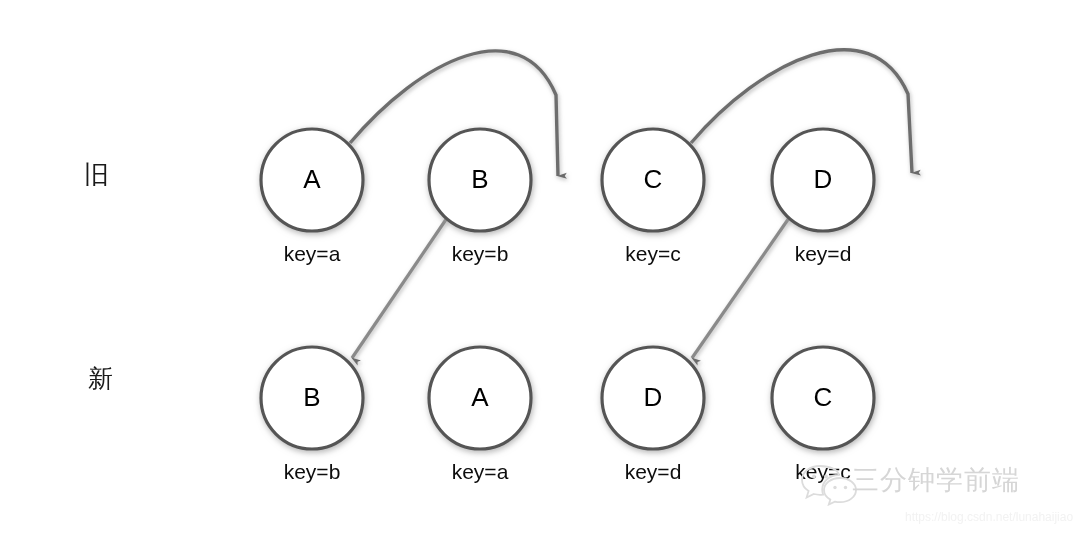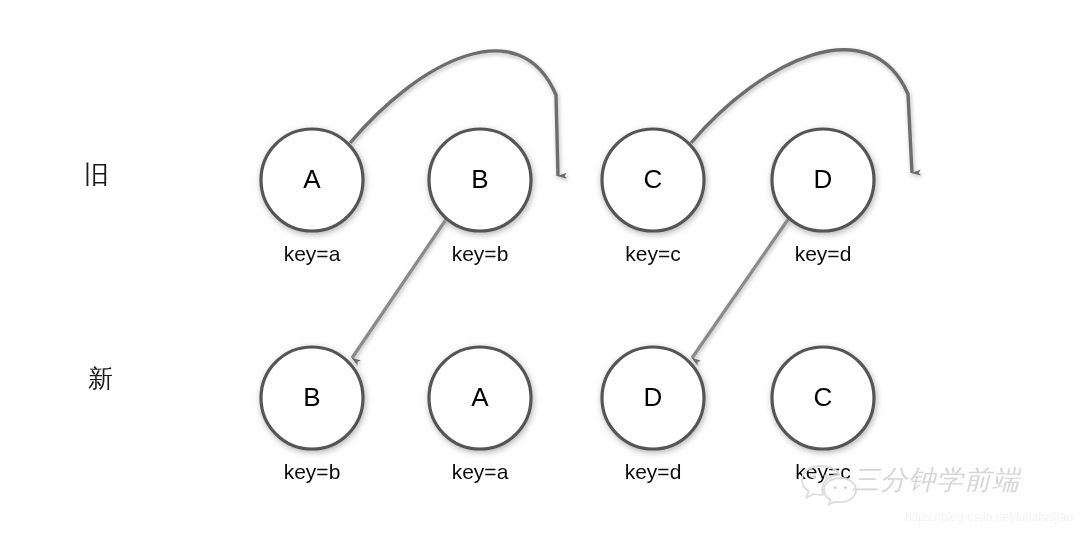--- a/index.html
+++ b/index.html
@@ -46,21 +46,20 @@
     fill: #0d0d0d;
     text-anchor: middle;
   }
   .watermark-brand {
     position: absolute;
     font-size: 27px;
     color: #d6d6d6;
     font-family: "DejaVu Sans", "Liberation Sans", sans-serif;
     white-space: nowrap;
     letter-spacing: 1px;
-    font-style: italic;
   }
   .watermark-url {
     position: absolute;
     font-size: 12px;
     color: #f2f2f2;
     font-family: "Liberation Sans", "DejaVu Sans", sans-serif;
     white-space: nowrap;
   }
   .wechat-icon {
     position: absolute;

